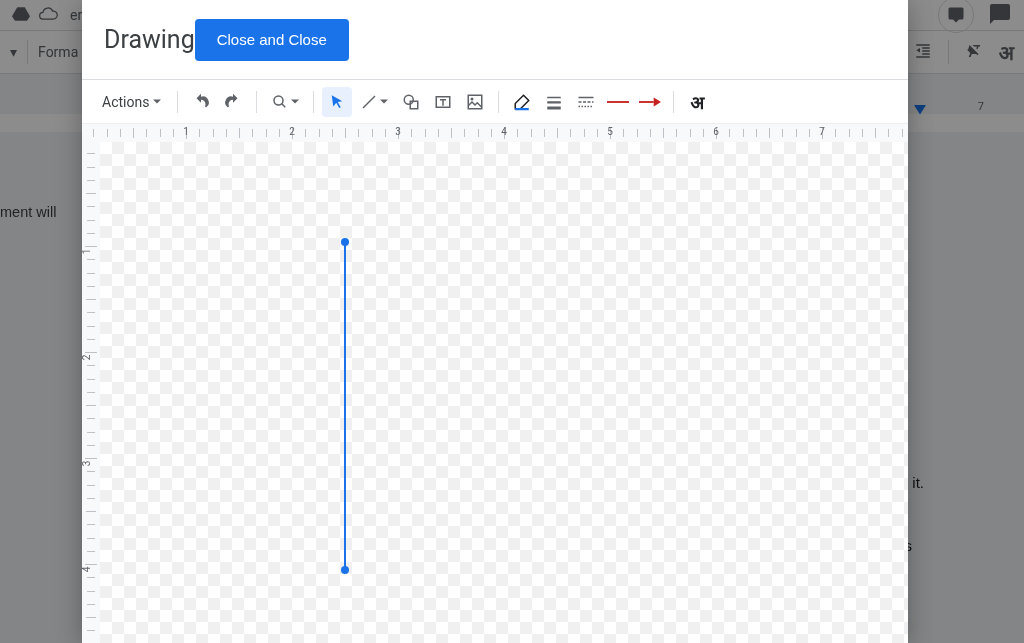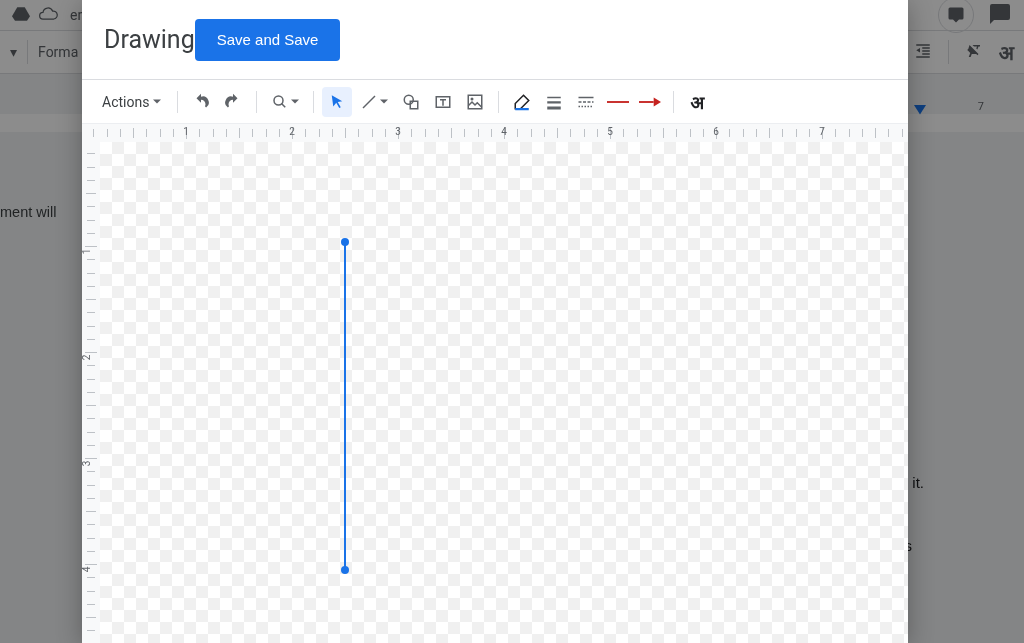--- a/index.html
+++ b/index.html
@@ -299,21 +299,21 @@
     <div class="side-text-right">it.</div>
     <div class="side-text-right2">is</div>
   </div>
 </div>
 
 <div class="overlay-dim"></div>
 
 <div class="dialog">
   <div class="dialog-header">
     <div class="dialog-title">Drawing</div>
-    <button class="save-close-btn">Save and Save</button>
+    <button class="save-close-btn">Close and Close</button>
   </div>
 
   <div class="dialog-toolbar">
     <div class="actions-btn">
       <span>Actions</span>
       <svg class="caret-svg" viewBox="0 0 10 10">
           <path d="M0 2l5 5 5-5z" fill="#5f6368"></path>
         </svg>
     </div>
     <div class="tb-divider"></div>

